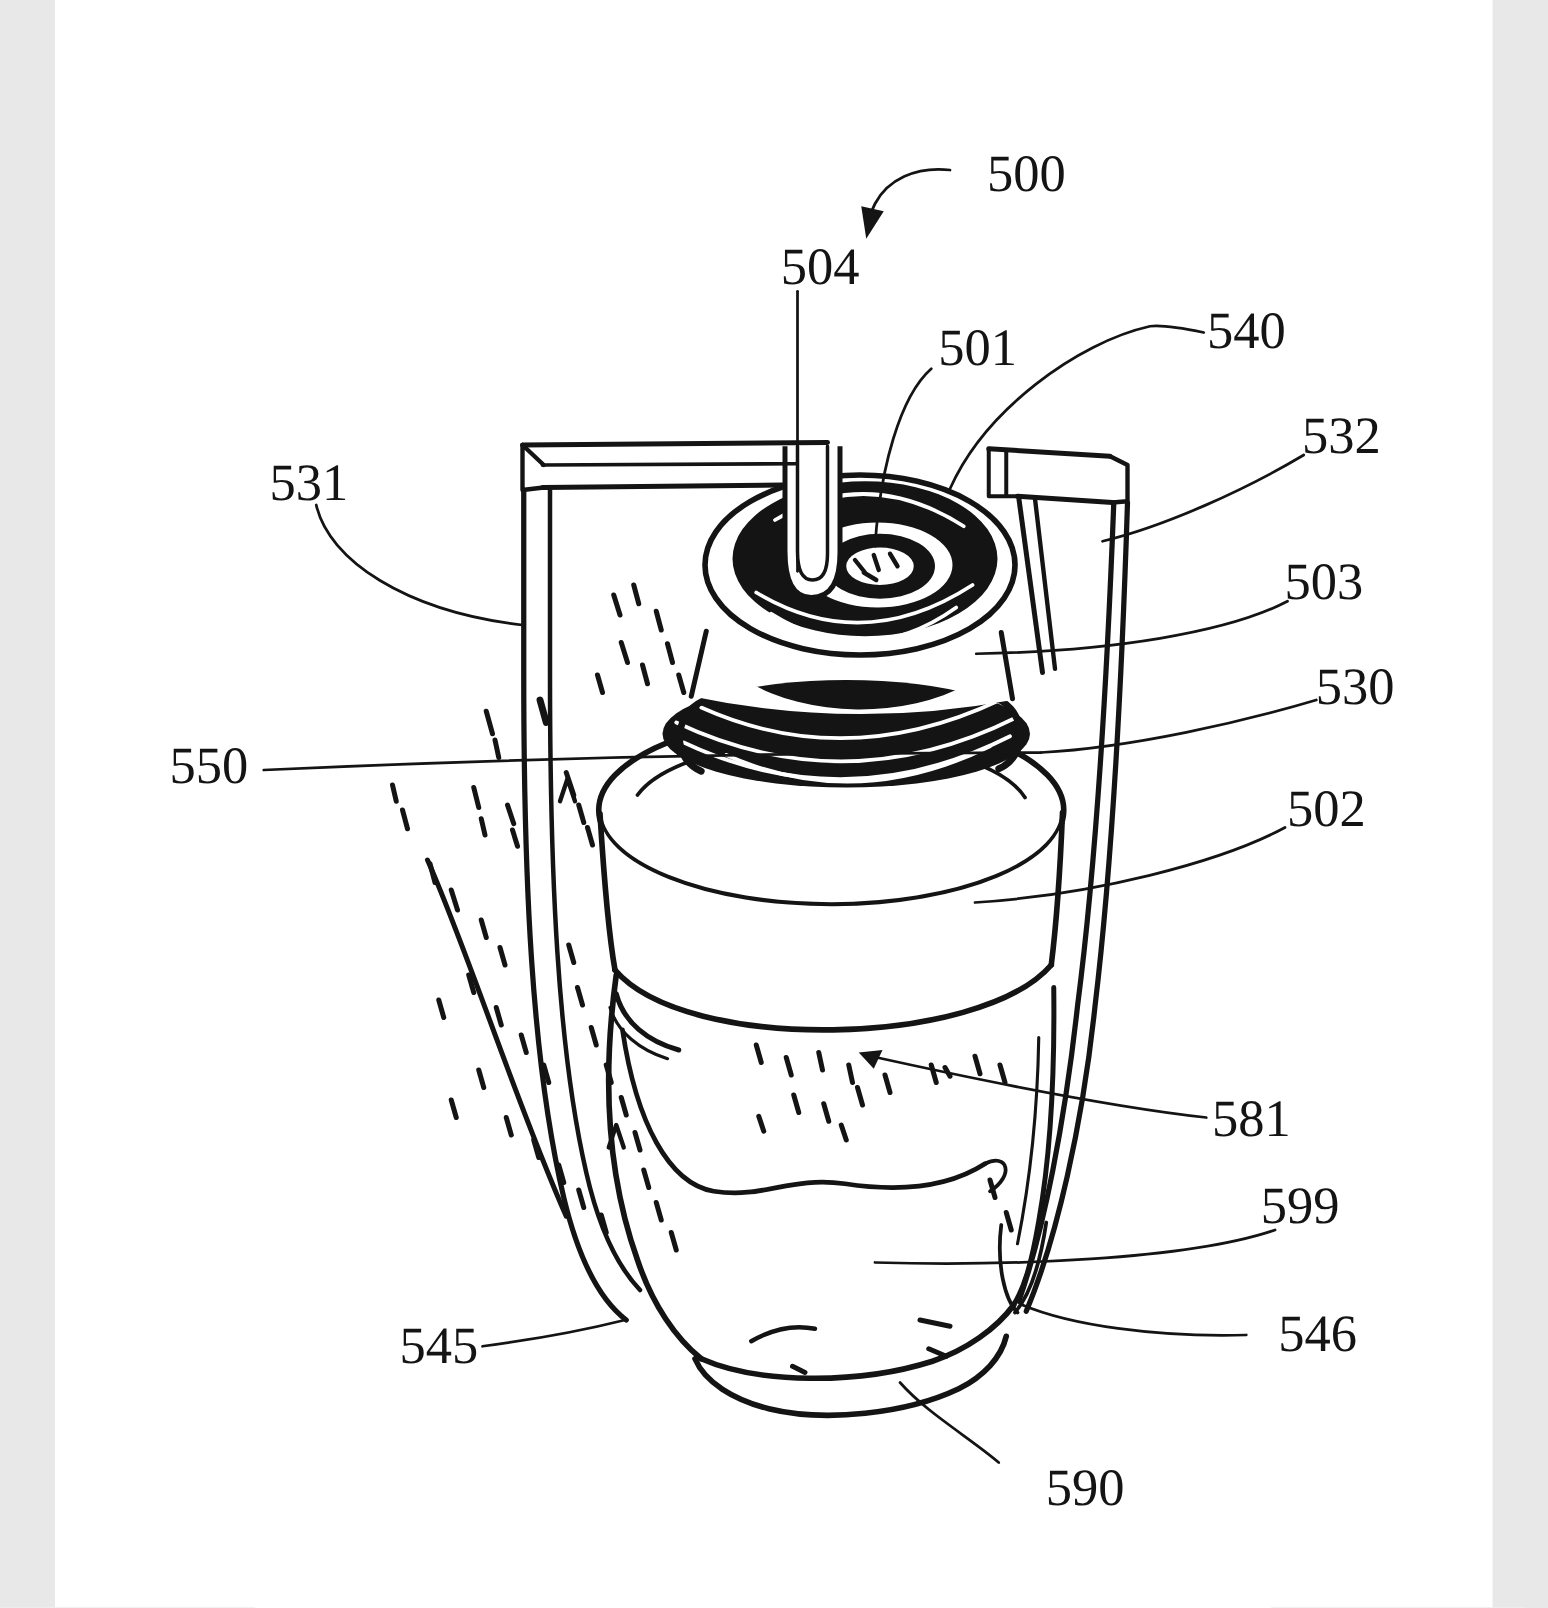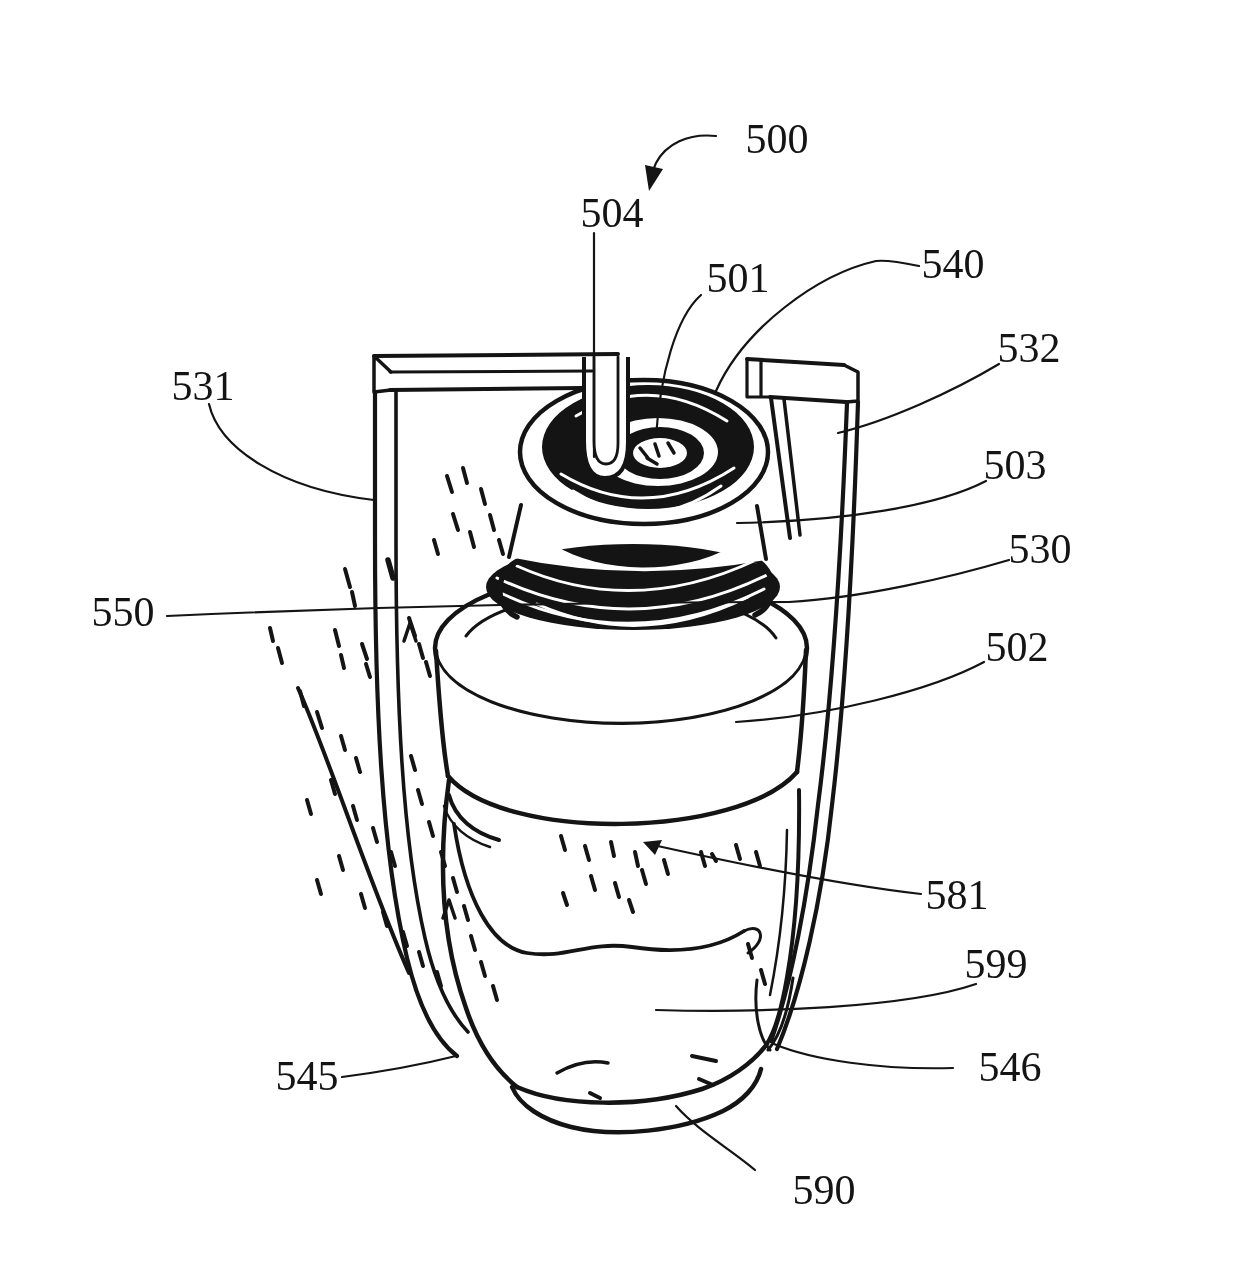--- a/index.html
+++ b/index.html
@@ -1,18 +1,18 @@
 <!DOCTYPE html>
 <html style="--ink: #141414; --paper: #ffffff;"><head>
 <meta charset="utf-8">
 <style>
   :root { --ink:#141414; --paper:#ffffff; }
   html,body { margin:0; padding:0; background:#e8e8e8; }
   .stage {
-    width:1238px; height:1286px; margin:0 auto; background:var(--paper);
+    width:1150px; height:1286px; margin:0 auto; background:var(--paper);
     position:relative; overflow:hidden;
   }
   svg { display:block; }
   .ref-label {
     font-family:"Liberation Serif","DejaVu Serif",serif;
     font-size:42px; fill:var(--ink);
   }
   .ln  { stroke:var(--ink); fill:none; stroke-linecap:round; stroke-linejoin:round; }
   .leader { stroke:var(--ink); fill:none; stroke-width:2.2; stroke-linecap:round; }
   .darkfill { fill:var(--ink); stroke:none; }

